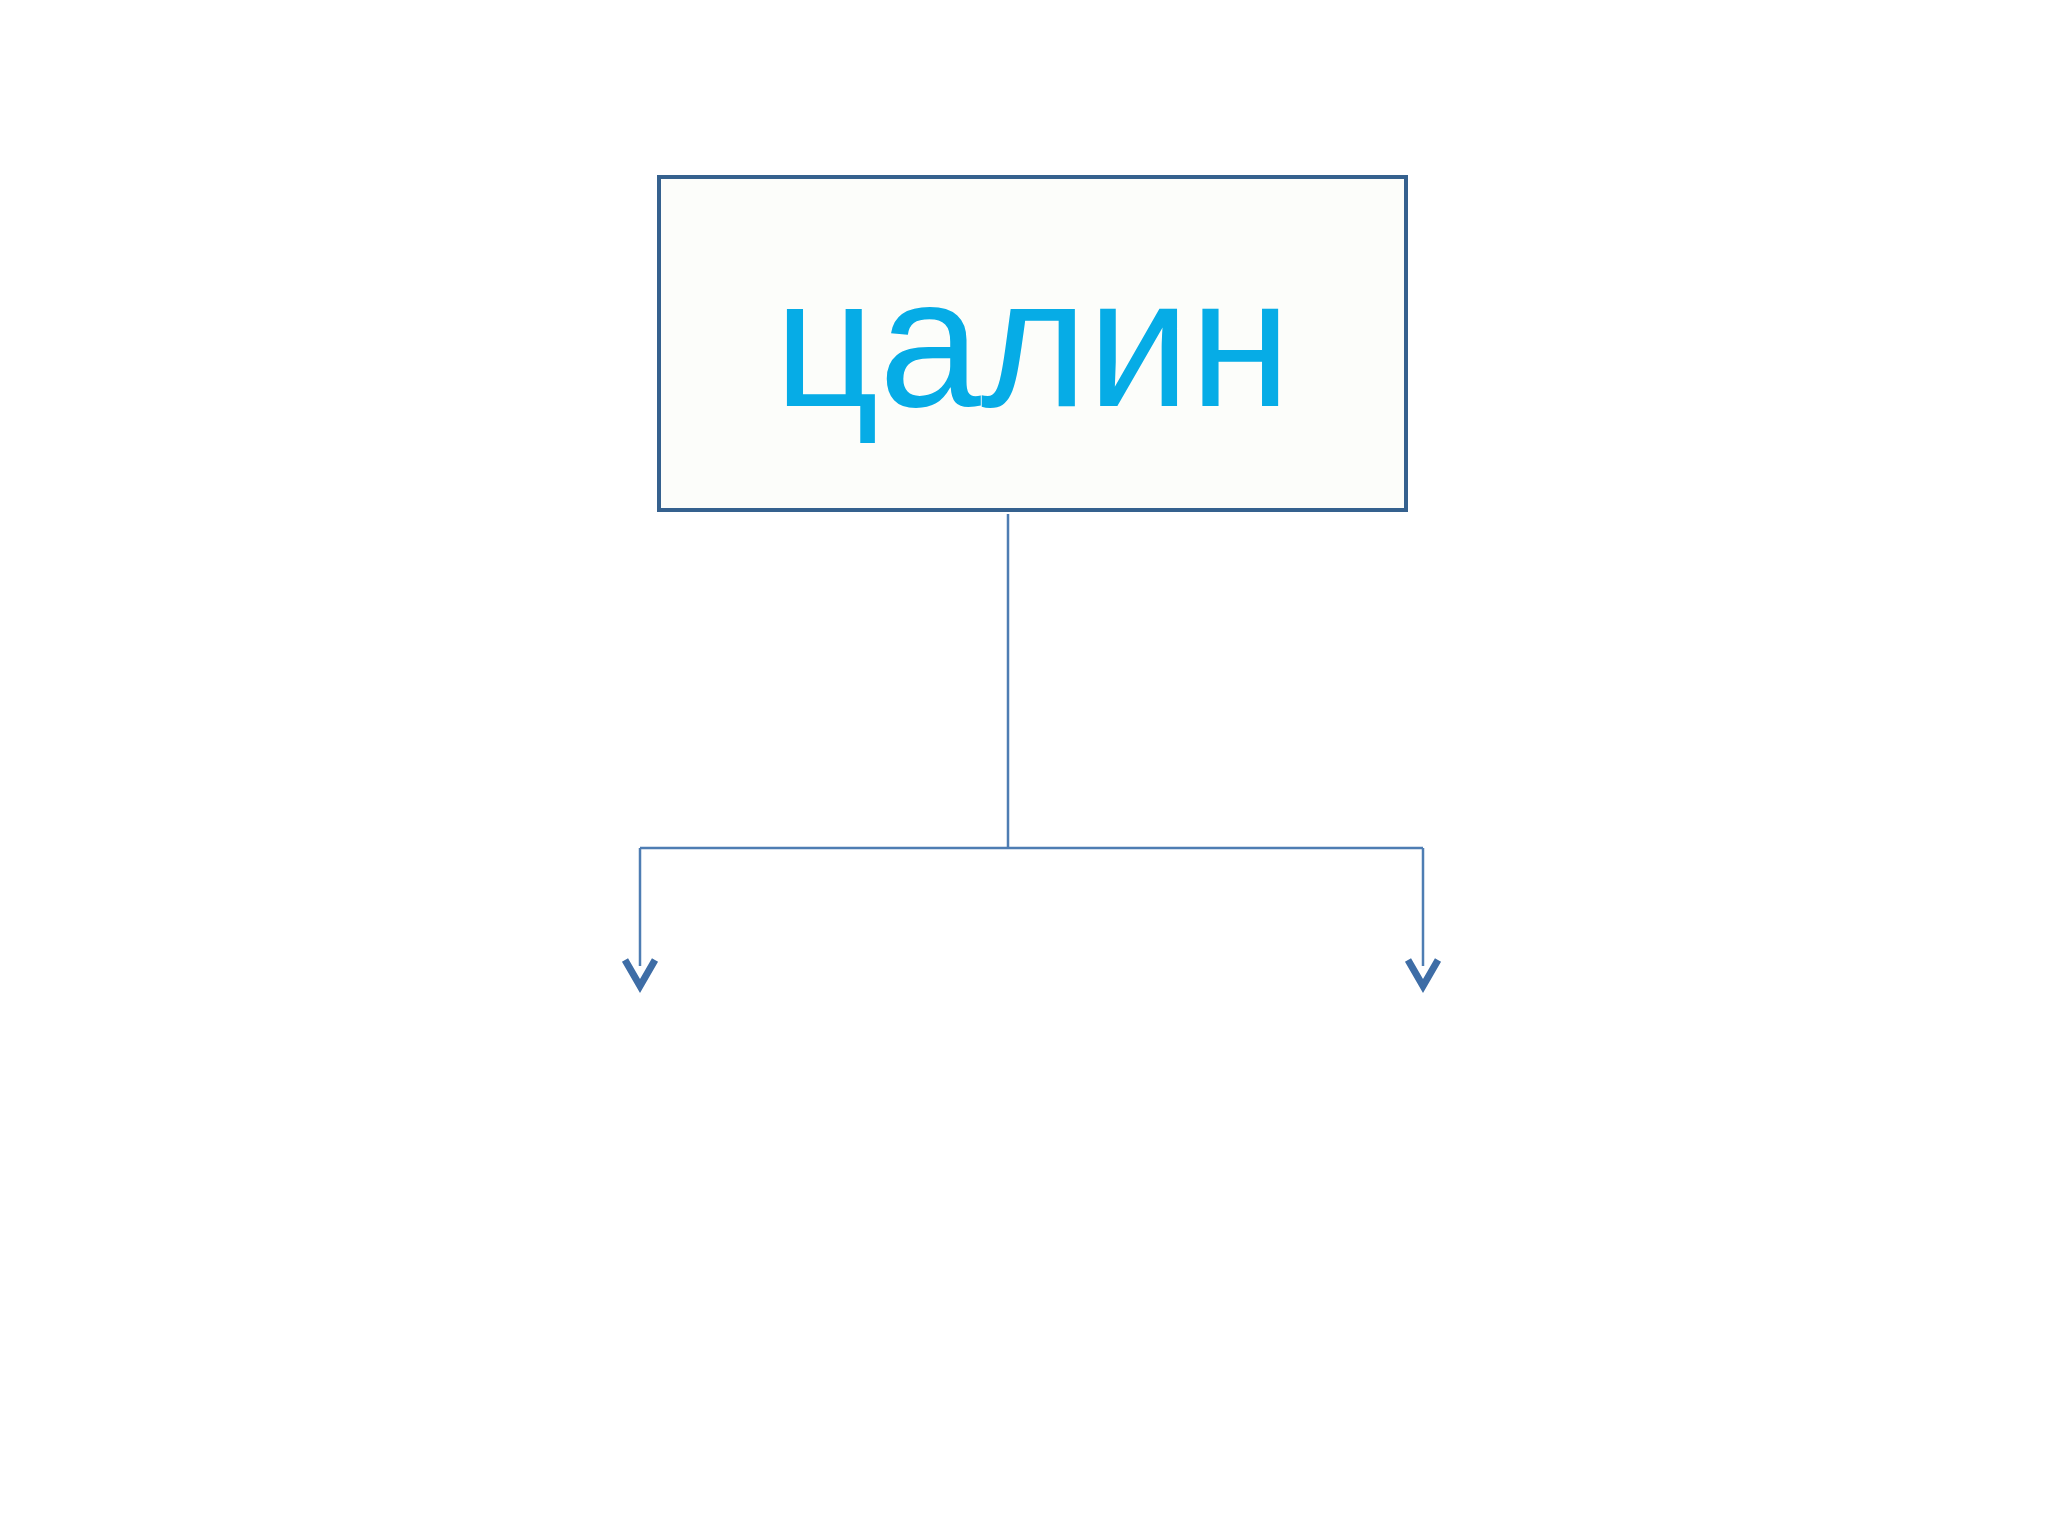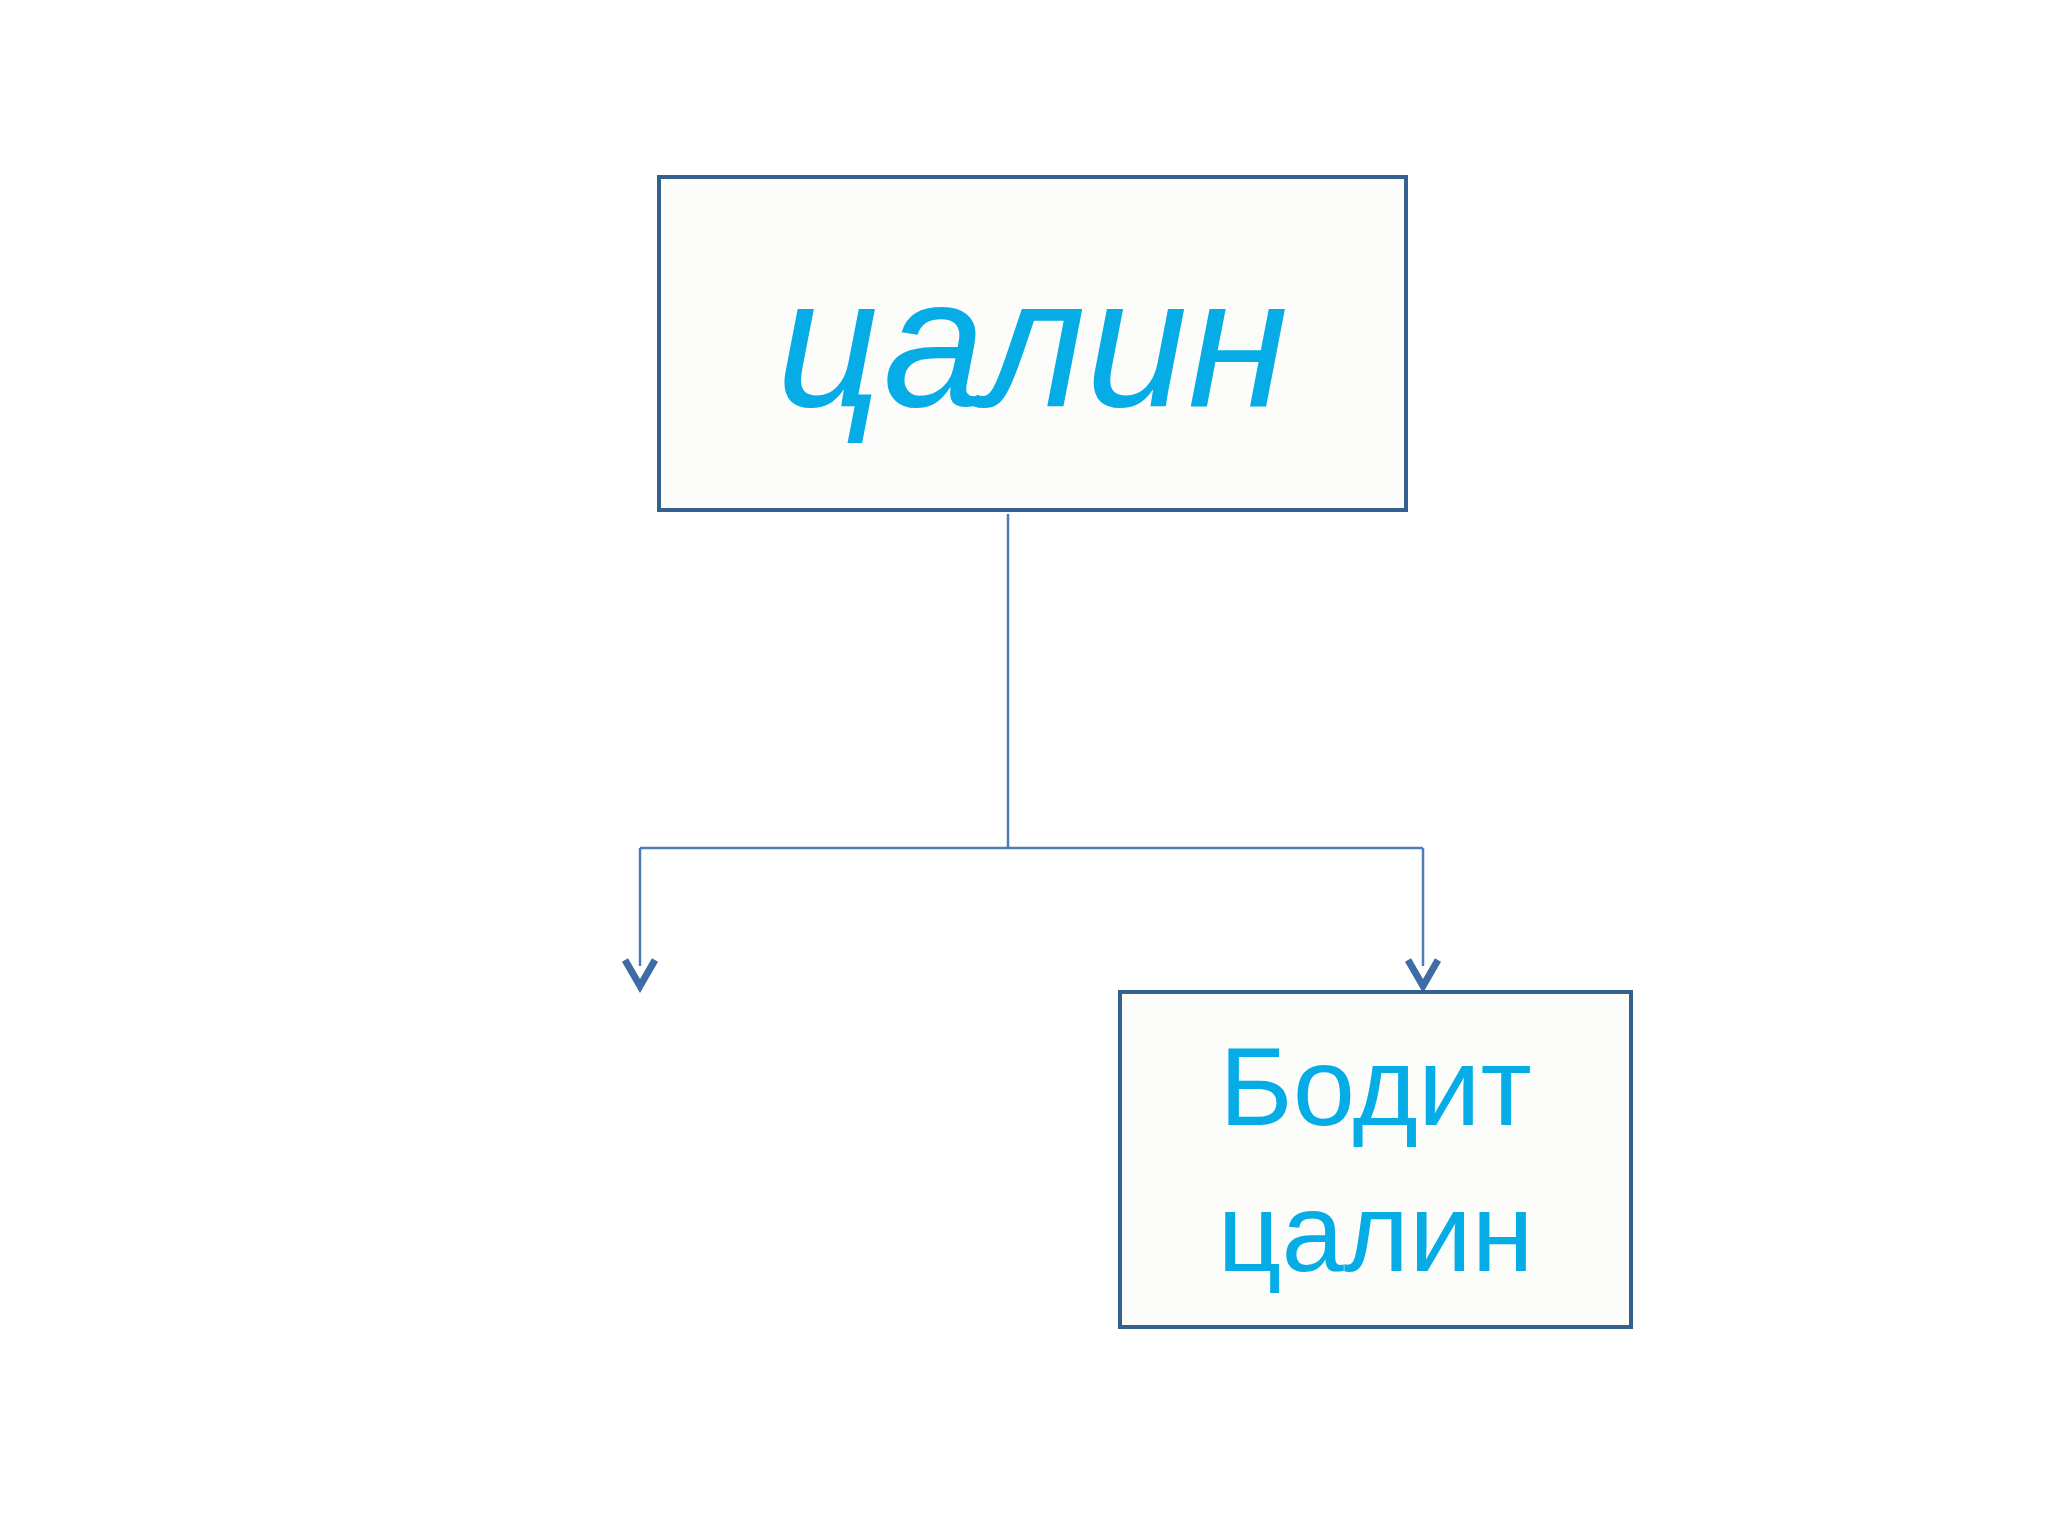--- a/index.html
+++ b/index.html
@@ -53,21 +53,20 @@
   }
   .node .label{
     display:block;
     white-space:normal;
   }
   .node-root{
     left:657px; top:175px;
     width:751px; height:337px;
     font-size:183px;
     line-height:1.05;
-    font-style:italic;
   }
   .node-child-left{
     left:222px; top:990px;
     width:643px; height:340px;
     font-size:112px;
     line-height:1.3;
   }
   .node-child-right{
     left:1118px; top:990px;
     width:515px; height:339px;
@@ -89,17 +88,14 @@
     <path class="line" d="M1423 848 V 966"></path>
     <polyline class="arrow" points="625,960 640,986 655,960"></polyline>
     <polyline class="arrow" points="1408,960 1423,986 1438,960"></polyline>
   </svg>
 
   <div class="node node-root text-blue">
     <span class="label">цалин</span>
   </div>
 
 
-  <div class="node node-child-right text-blue">
-    <span class="label">Бодит цалин</span>
-  </div>
 
 </div>
 
 </body></html>

